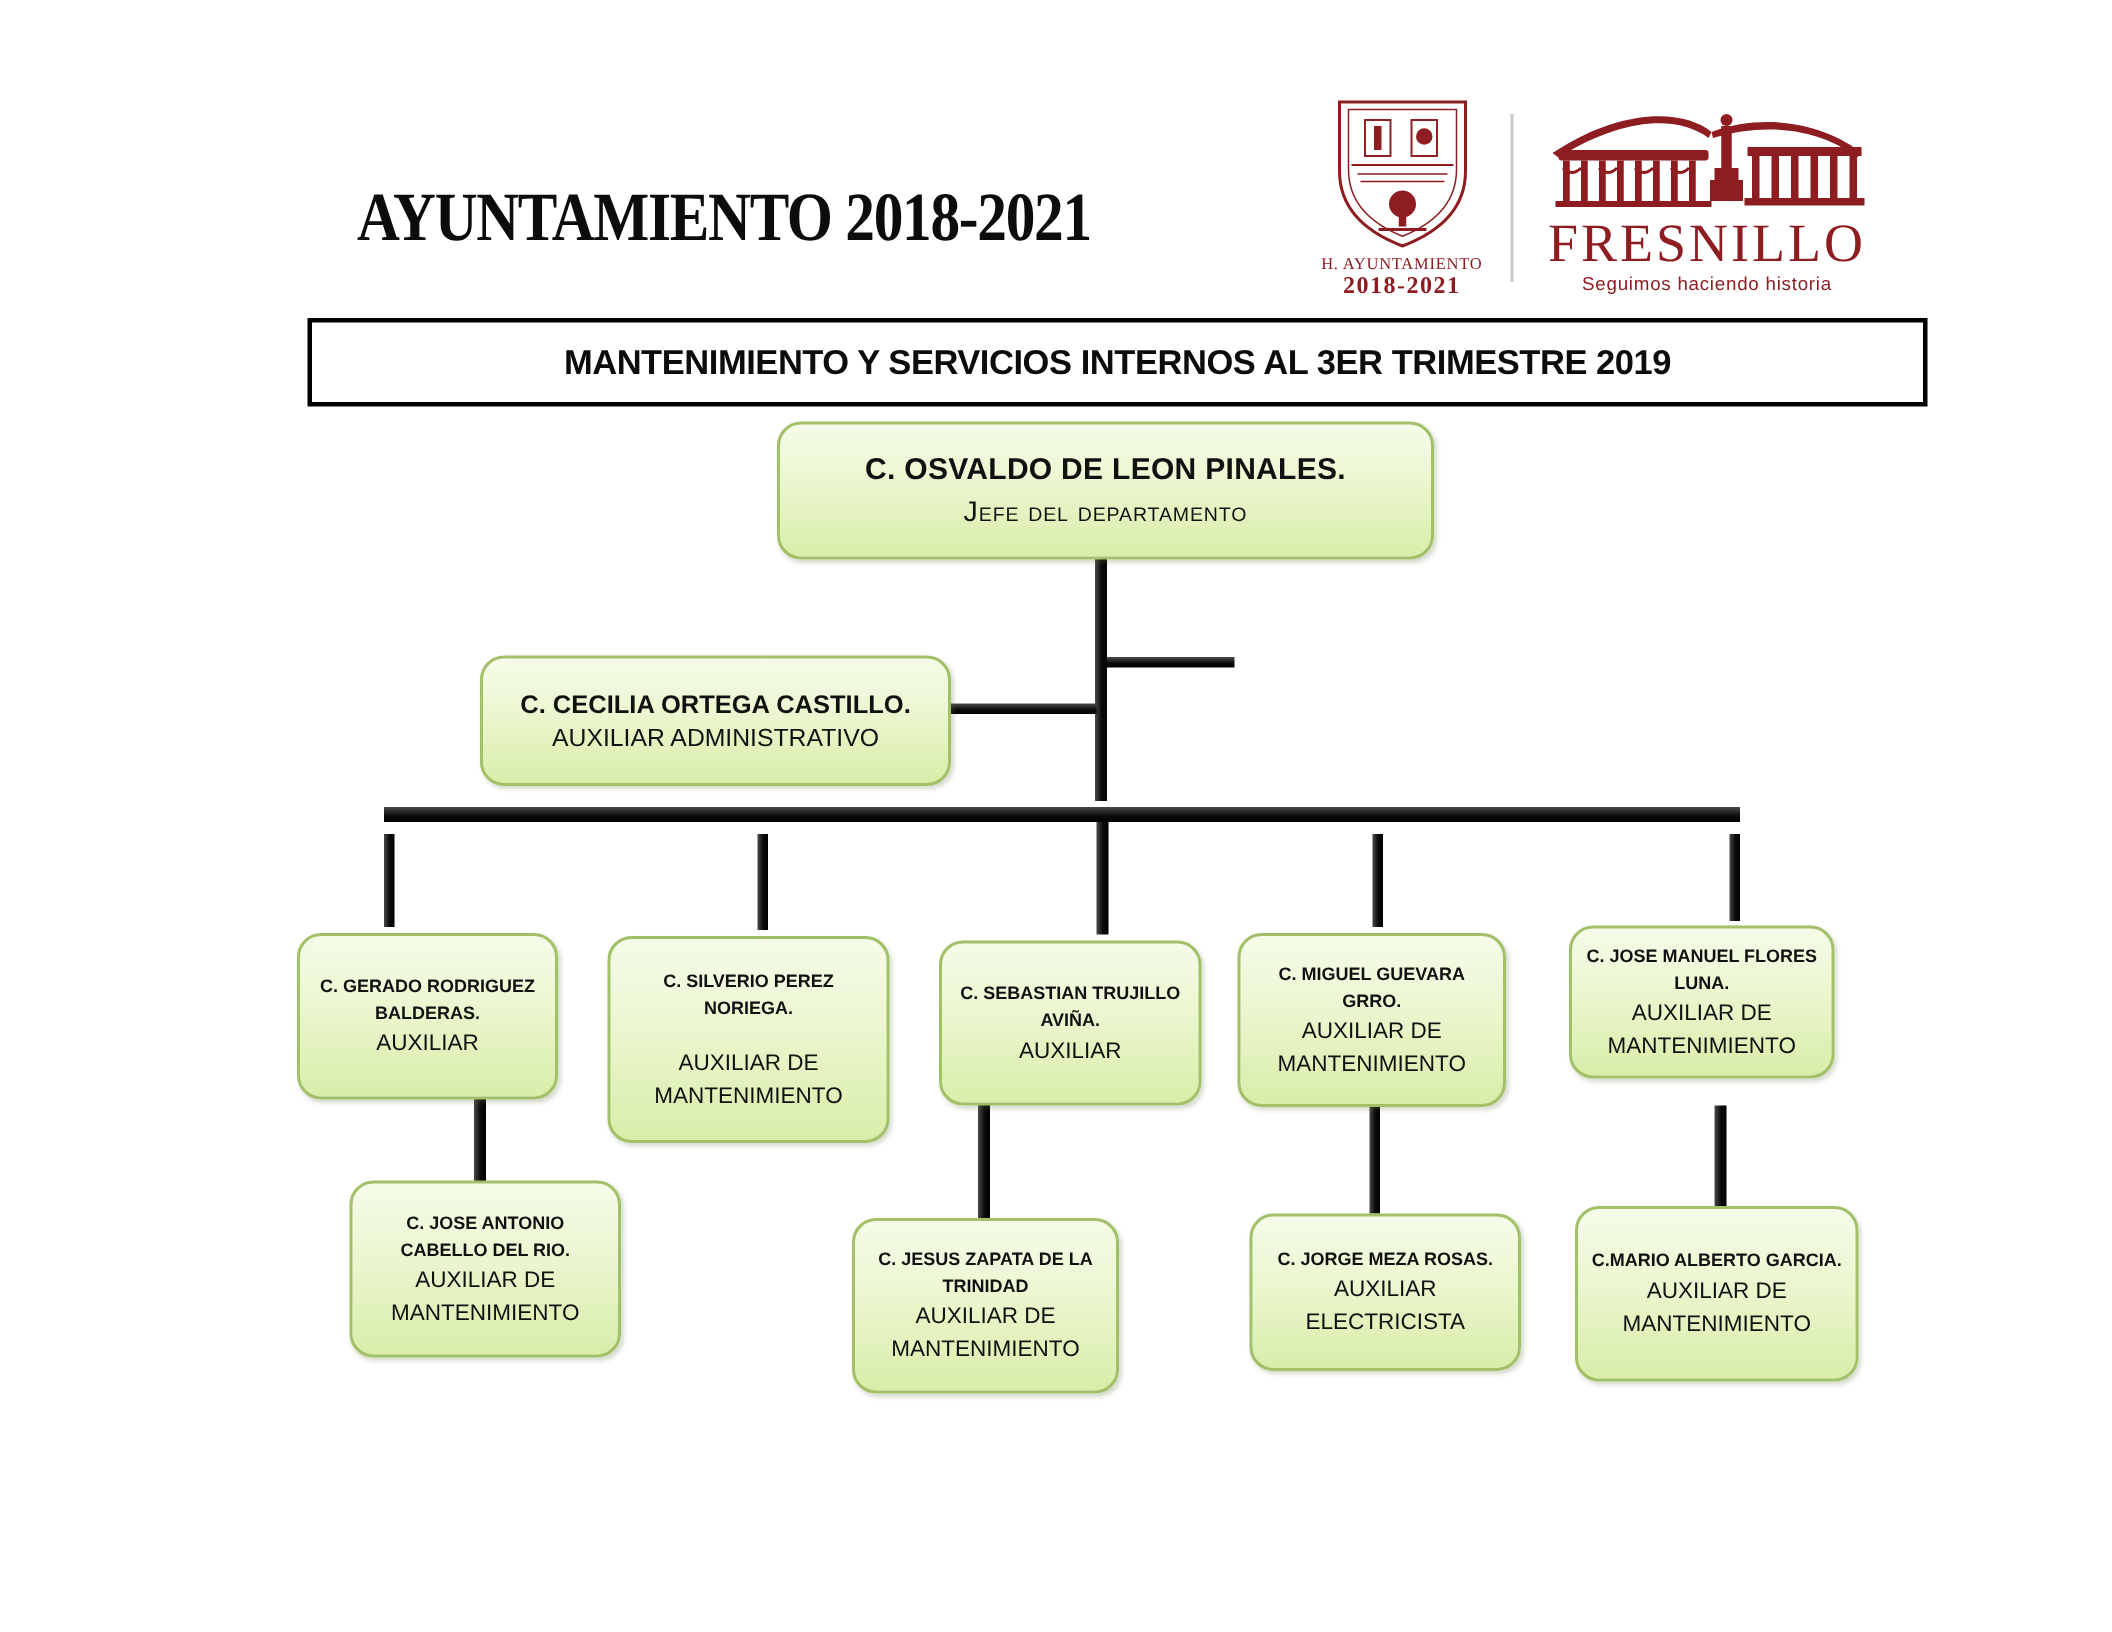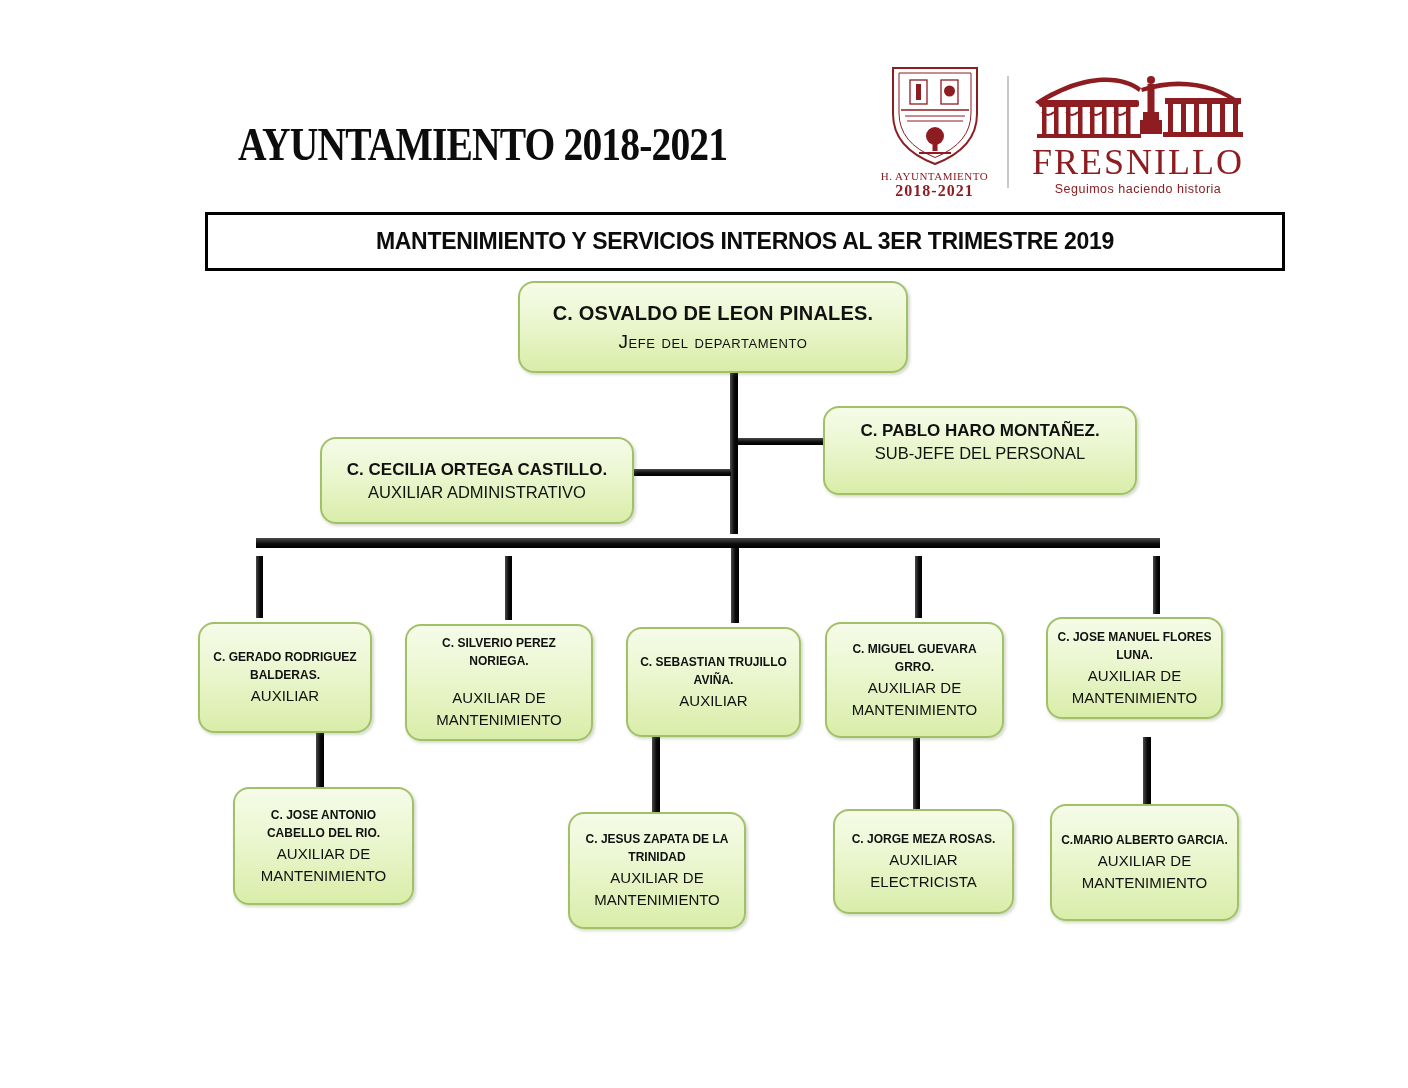--- a/index.html
+++ b/index.html
@@ -136,39 +136,35 @@
   <div class="conn conn-v" style="left:256px; top:556px; width:7px; height:62px;"></div>
   <div class="conn conn-v" style="left:505px; top:556px; width:7px; height:64px;"></div>
   <div class="conn conn-v" style="left:731px; top:548px; width:8px; height:75px;"></div>
   <div class="conn conn-v" style="left:915px; top:556px; width:7px; height:62px;"></div>
   <div class="conn conn-v" style="left:1153px; top:556px; width:7px; height:58px;"></div>
   <div class="conn conn-v" style="left:316px; top:732px; width:8px; height:56px;"></div>
   <div class="conn conn-v" style="left:652px; top:736px; width:8px; height:76px;"></div>
   <div class="conn conn-v" style="left:913px; top:737px; width:7px; height:72px;"></div>
   <div class="conn conn-v" style="left:1143px; top:737px; width:8px; height:68px;"></div>
 
-  <div class="node node-l1" style="left:518px; top:281px; width:390px; height:92px;">
+  <div class="node node-l1" style="left:518px; top:281px; width:438px; height:92px;">
     <div class="node-name">C. OSVALDO DE LEON PINALES.</div>
     <div class="node-role">Jefe del departamento</div>
   </div>
 
-  <div class="node node-l2 node-top" style="left:823px; top:406px; width:314px; height:89px;">
-    <div class="node-name">C. PABLO HARO MONTAÑEZ.</div>
-    <div class="node-role">SUB-JEFE DEL PERSONAL</div>
-  </div>
   <div class="node node-l2" style="left:320px; top:437px; width:314px; height:87px;">
     <div class="node-name">C. CECILIA ORTEGA CASTILLO.</div>
     <div class="node-role">AUXILIAR ADMINISTRATIVO</div>
   </div>
 
   <div class="node node-s" style="left:198px; top:622px; width:174px; height:111px;">
     <div class="node-name">C. GERADO RODRIGUEZ BALDERAS.</div>
     <div class="node-role">AUXILIAR</div>
   </div>
-  <div class="node node-s" style="left:405px; top:624px; width:188px; height:117px;gap:16px;">
+  <div class="node node-s" style="left:405px; top:624px; width:188px; height:138px;gap:16px;">
     <div class="node-name">C. SILVERIO PEREZ NORIEGA.</div>
     <div class="node-role">AUXILIAR DE MANTENIMIENTO</div>
   </div>
   <div class="node node-s" style="left:626px; top:627px; width:175px; height:110px;">
     <div class="node-name">C. SEBASTIAN TRUJILLO AVIÑA.</div>
     <div class="node-role">AUXILIAR</div>
   </div>
   <div class="node node-s" style="left:825px; top:622px; width:179px; height:116px;">
     <div class="node-name">C. MIGUEL GUEVARA GRRO.</div>
     <div class="node-role">AUXILIAR DE MANTENIMIENTO</div>

